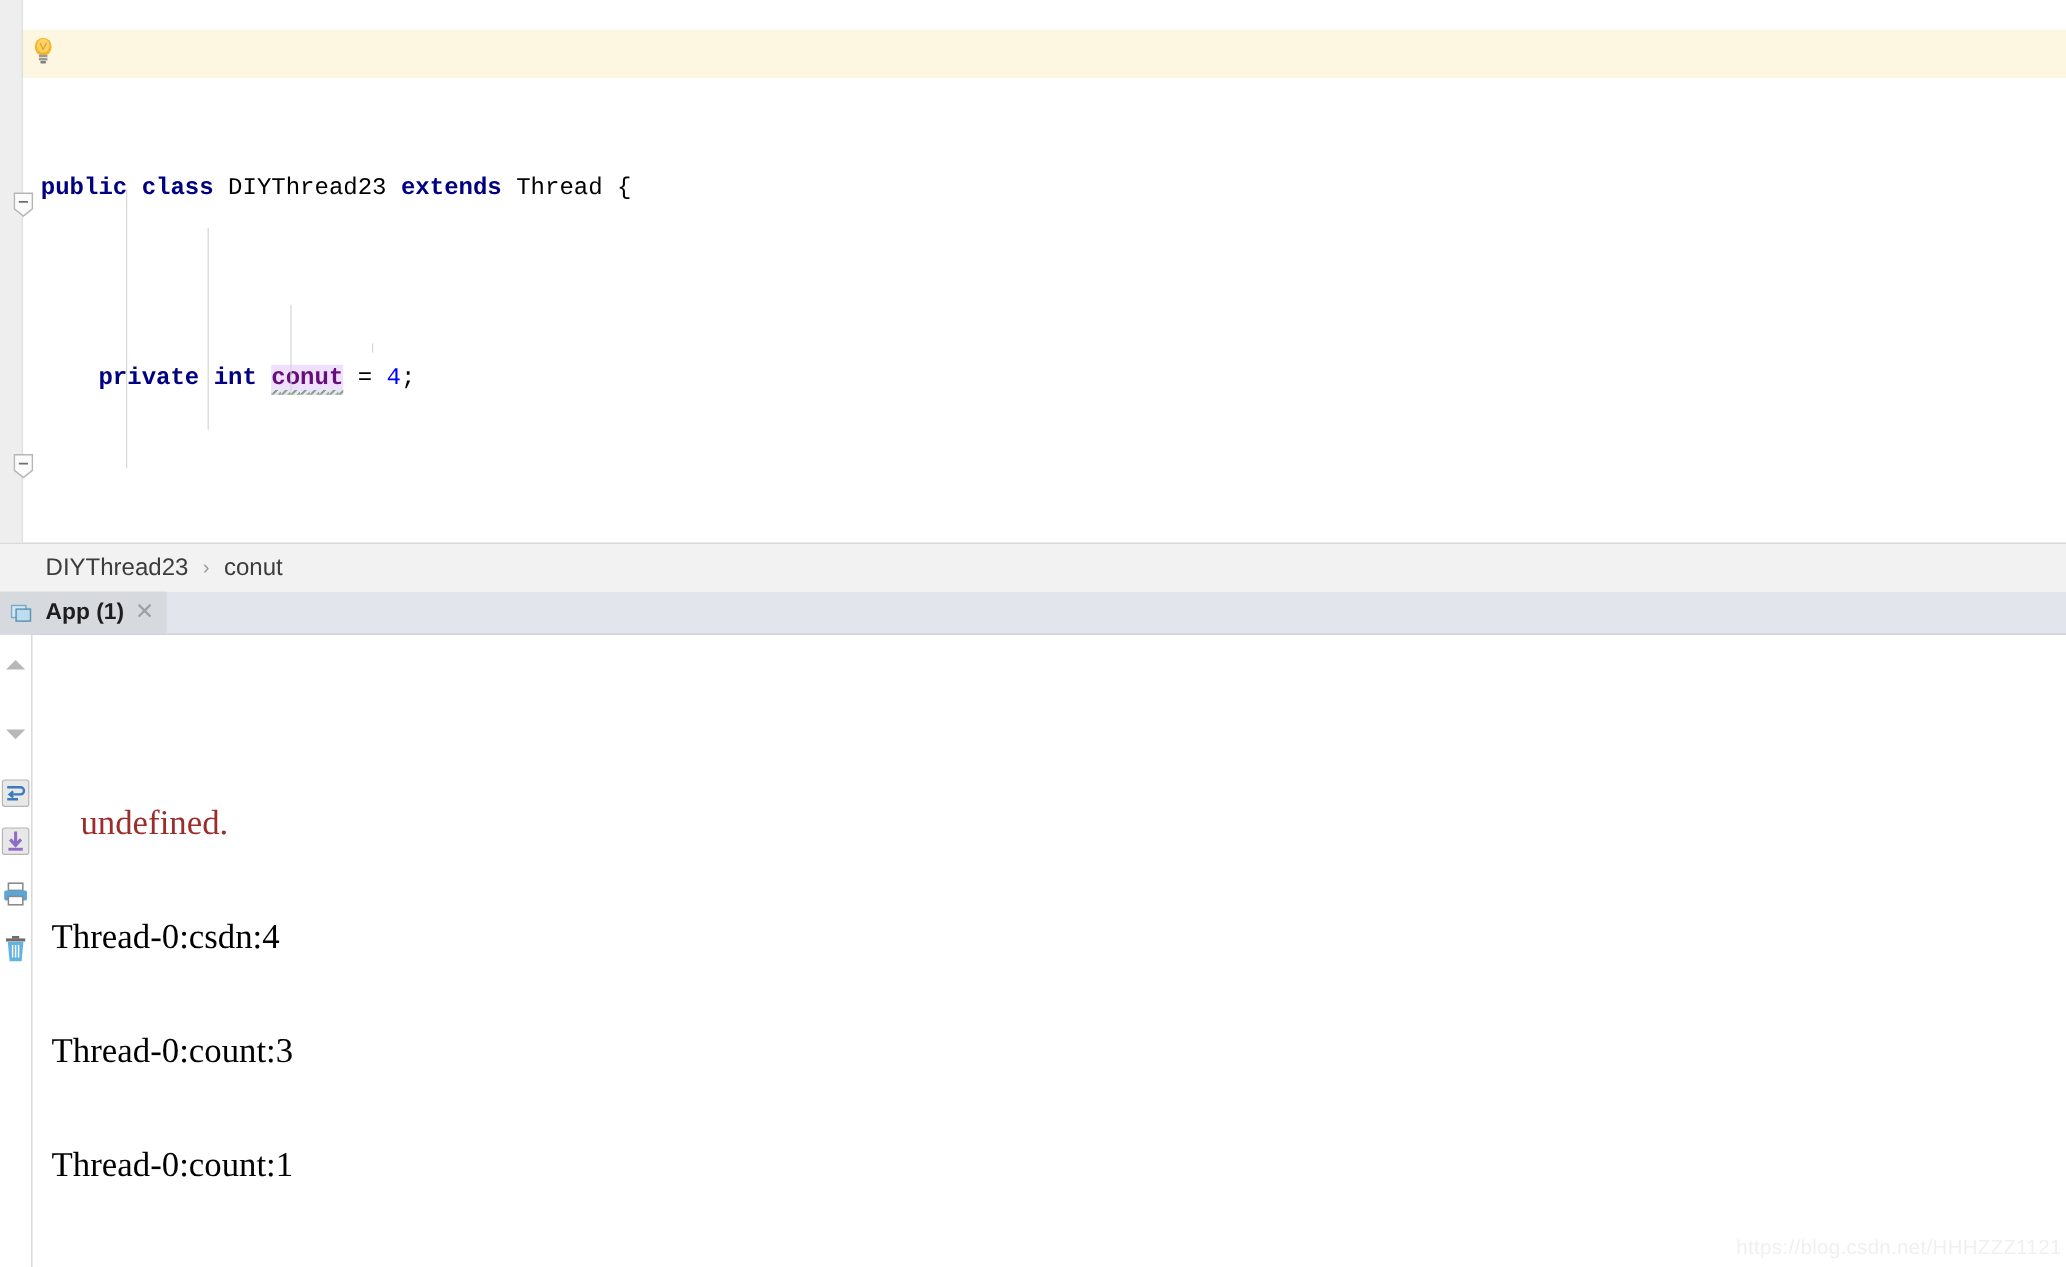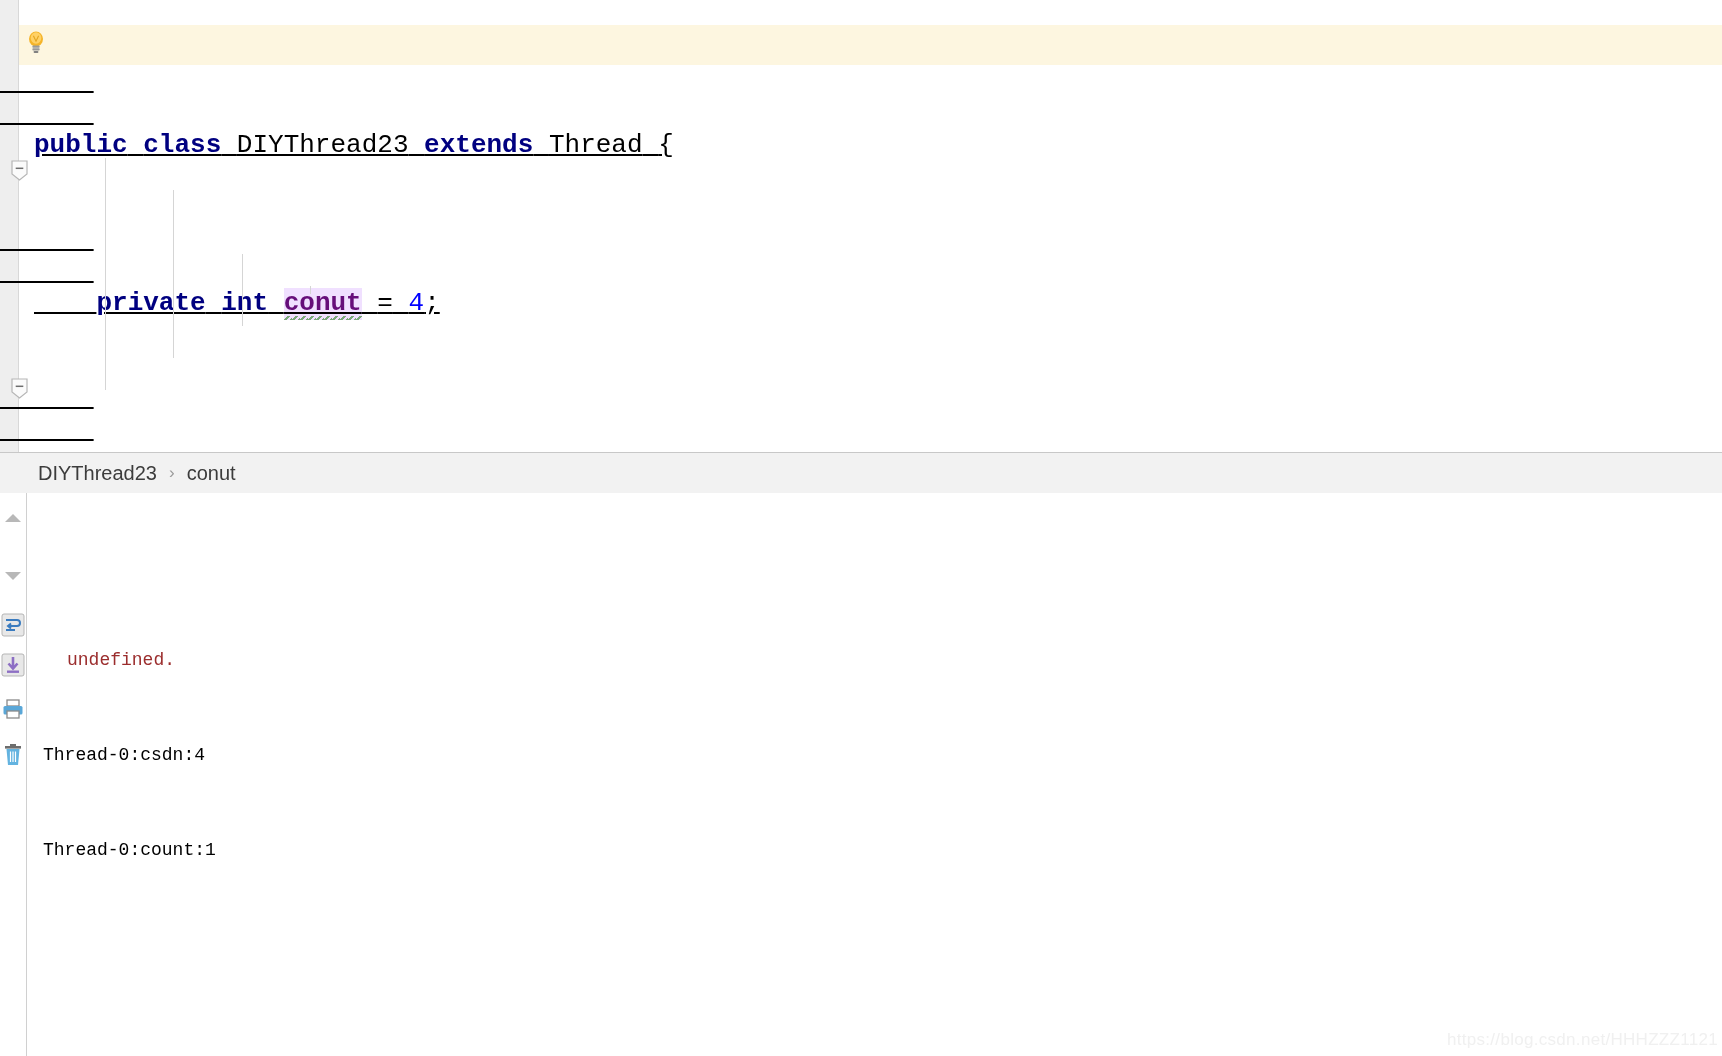--- a/index.html
+++ b/index.html
@@ -73,26 +73,25 @@
     width: 19px;
     height: 40px;
     background: #fdf6e0;
   }
 
   
   .code {
     position: absolute;
     left: 0; top: 0; right: 0; bottom: 0;
     font-family: "Liberation Mono", "DejaVu Sans Mono", monospace;
-    font-size: 26px;
+    font-size: 20px;
     line-height: 31.6px;
     white-space: pre;
     color: #000000;
-    padding-top: 4px;
-    text-decoration: underline;
+    padding-top: 16px;
   }
   .ln {
     position: relative;
     height: 31.6px;
     padding-left: 36px;
     white-space: pre;
   }
   .indent-guide {
     position: absolute;
     top: 0; bottom: 0;
@@ -182,26 +181,26 @@
     flex-direction: column;
     align-items: center;
     gap: 10px;
   }
   .tb-btn { width: 24px; height: 24px; display: block; }
 
   .console-text {
     flex: 1 1 auto;
     position: relative;
     overflow: hidden;
-    font-family: Liberation Mono, monospace;
-    font-size: 18px;
+    font-family: Liberation Serif, serif;
+    font-size: 29px;
     line-height: 31.6px;
     color: #000000;
     padding-left: 16px;
-    padding-top: 14px;
+    padding-top: 4px;
     white-space: pre;
   }
   .cline { height: 31.6px; white-space: pre; }
   .c-err { color: #9b2d2d; }
   .c-cut {
     height: 12px;
     overflow: hidden;
     color: #9b2d2d;
     line-height: 31.6px;
     position: relative;
@@ -307,20 +306,32 @@
   </div>
 
   <div class="breadcrumb-bar">
     <span class="crumb">DIYThread23</span>
     <span class="crumb-sep">›</span>
     <span class="crumb">conut</span>
   </div>
 
   <div class="console-pane">
 
+    <div class="console-tabbar">
+      <div class="tab">
+        <span class="tab-glyph">
+          <svg viewBox="0 0 20 18" width="20" height="18">
+            <rect x="0.6" y="2.6" width="12" height="10" fill="#d2e8f5" stroke="#7ea8c4" stroke-width="1.2"></rect>
+            <rect x="4.4" y="5.6" width="12" height="10" fill="#bcdcf0" stroke="#5c92b4" stroke-width="1.2"></rect>
+          </svg>
+        </span>
+        <span>App (1)</span>
+        <span class="tab-close">✕</span>
+      </div>
+    </div>
 
     <div class="console-body">
 
       <div class="console-toolbar">
         <span class="tb-btn">
           <svg viewBox="0 0 24 24" width="24" height="24">
               <path d="M4 15 L12 7 L20 15 Z" fill="#b8b8b8"></path>
             </svg>
         </span>
         <span class="tb-btn" style="margin-top:22px">
@@ -357,20 +368,21 @@
             <path d="M5.5 6 H18.5 L17 22 H7 Z" fill="#63b3e0"></path>
             <path d="M9.5 8.5 V19 M12 8.5 V19 M14.5 8.5 V19" stroke="#ffffff" stroke-width="1.2"></path>
           </svg>
         </span>
       </div>
 
       <div class="console-text">
         <div class="c-cut">&nbsp;</div>
         <div class="cline c-err c-indent">undefined.</div>
         <div class="cline">Thread-0:csdn:4</div>
+        <div class="cline">Thread-0:count:3</div>
         <div class="cline">Thread-0:count:1</div>
         
         
         
         
         
         
         
         
       </div>

